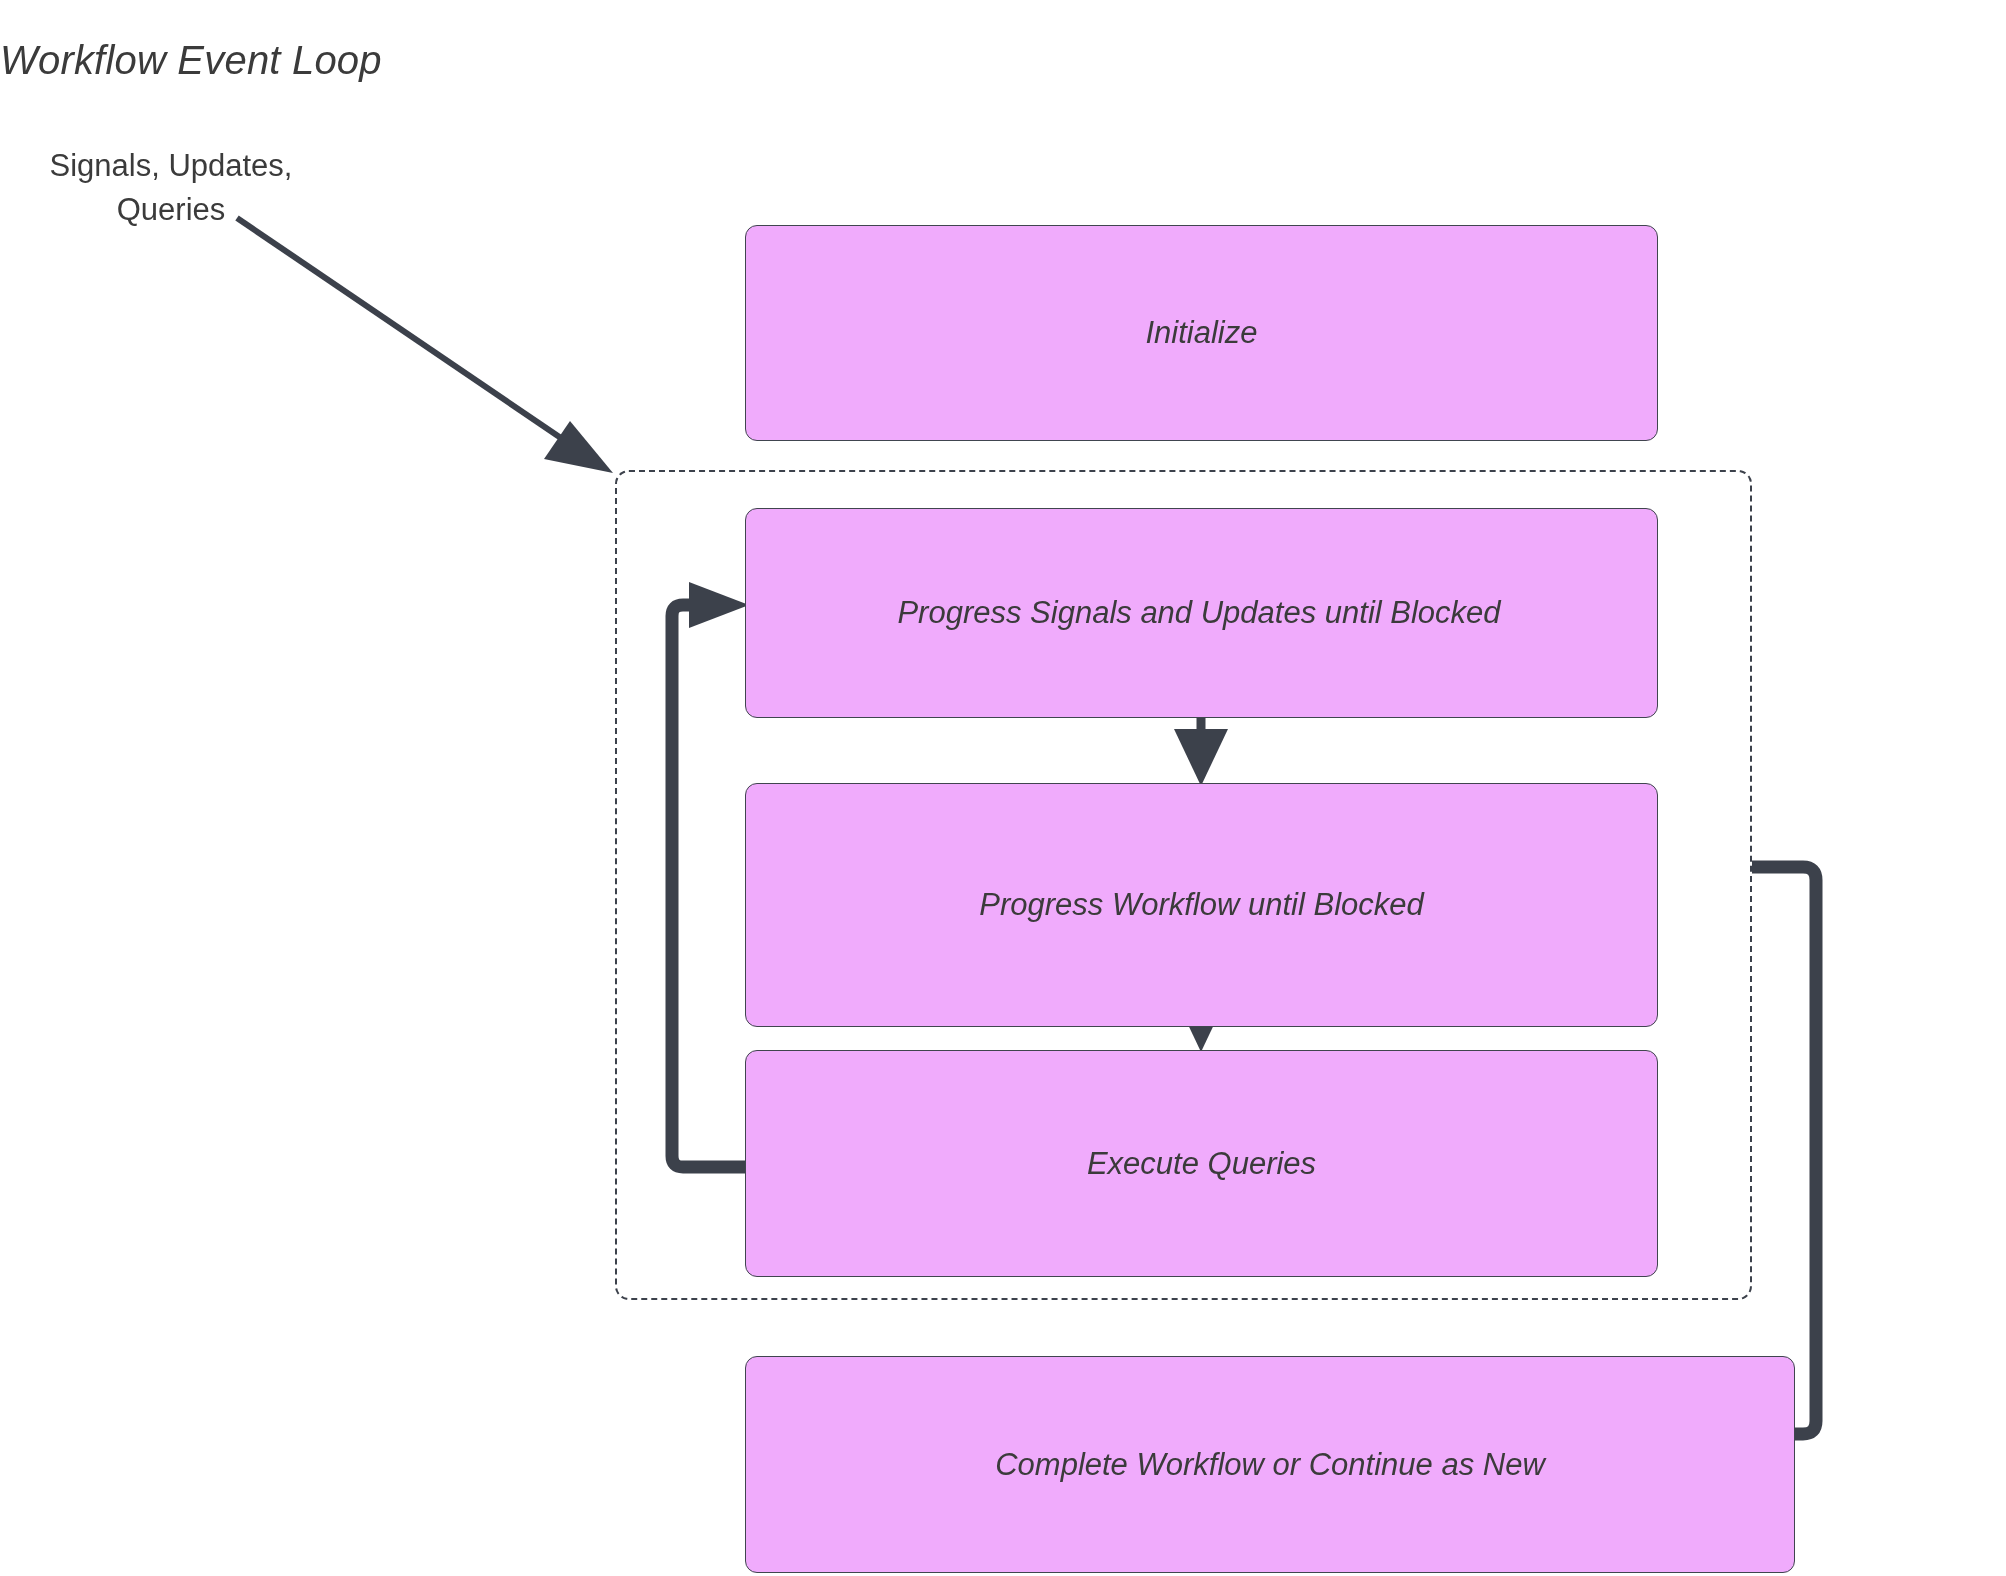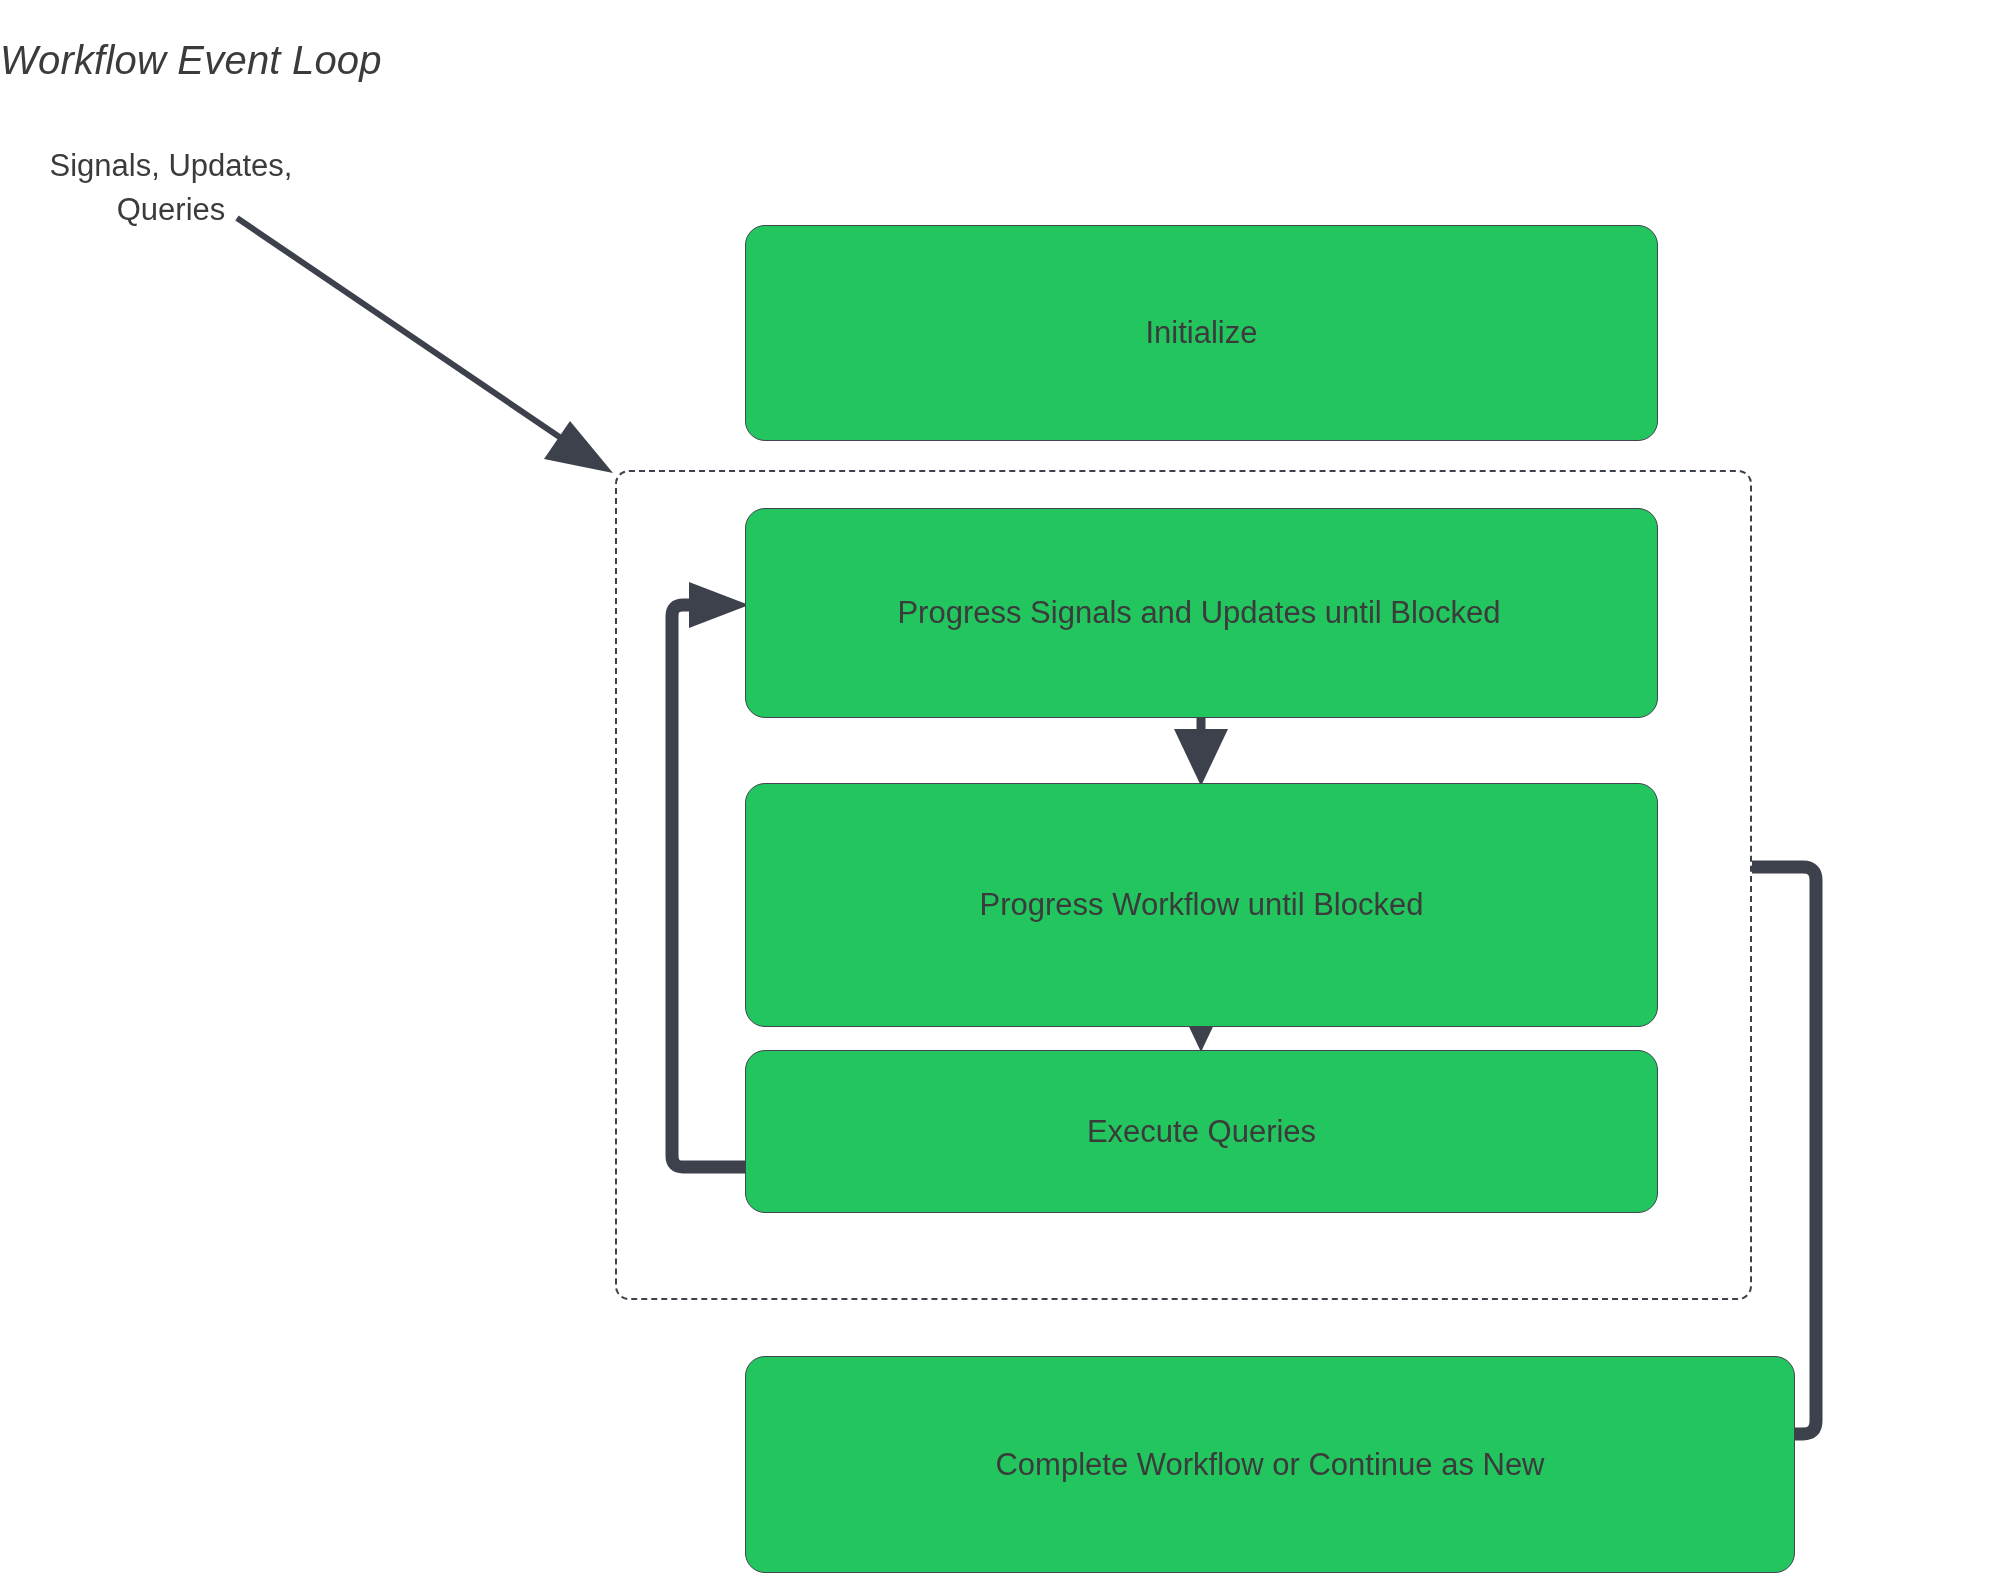--- a/index.html
+++ b/index.html
@@ -47,44 +47,45 @@
     text-align: center;
     font-size: 31px;
     line-height: 44px;
     color: #3b3b3b;
     white-space: pre-line;
   }
 
   .node {
     position: absolute;
     box-sizing: border-box;
-    background: #22c55e;
+    background: #f0abfc;
     border: 1.6px solid #40454f;
-    border-radius: 20px;
+    border-radius: 12px;
     display: flex;
     align-items: center;
     justify-content: center;
     text-align: center;
     color: #3b3b3b;
     font-size: 31px;
     padding: 0 22px;
+    font-style: italic;
   }
 
   .loop-group {
     position: absolute;
     box-sizing: border-box;
     border: 2.6px dashed #3c414b;
     border-radius: 14px;
     background: transparent;
   }
 
   #node-initialize      { left: 745px;  top: 225px;  width: 913px; height: 216px; }
   #node-progress-signals{ left: 745px;  top: 508px;  width: 913px; height: 210px; padding-left: 17px; }
   #node-progress-workflow{left: 745px;  top: 783px;  width: 913px; height: 244px; }
-  #node-execute-queries { left: 745px;  top: 1050px; width: 913px; height: 163px; }
+  #node-execute-queries { left: 745px;  top: 1050px; width: 913px; height: 227px; }
   #node-complete        { left: 745px;  top: 1356px; width: 1050px; height: 217px; }
   #loop-group           { left: 615px;  top: 470px;  width: 1137px; height: 830px; }
 </style>
 </head>
 <body>
 
 <div id="canvas">
 
   <div class="diagram-title">Workflow Event Loop</div>
 

